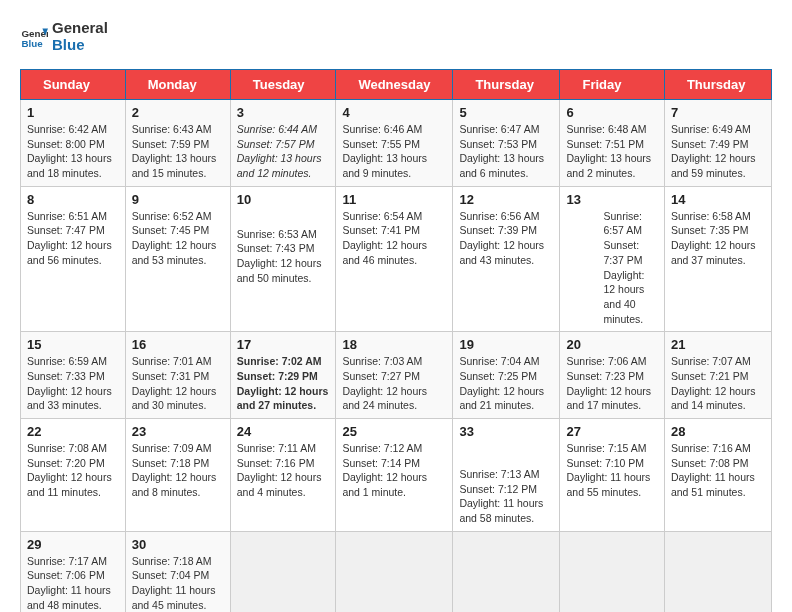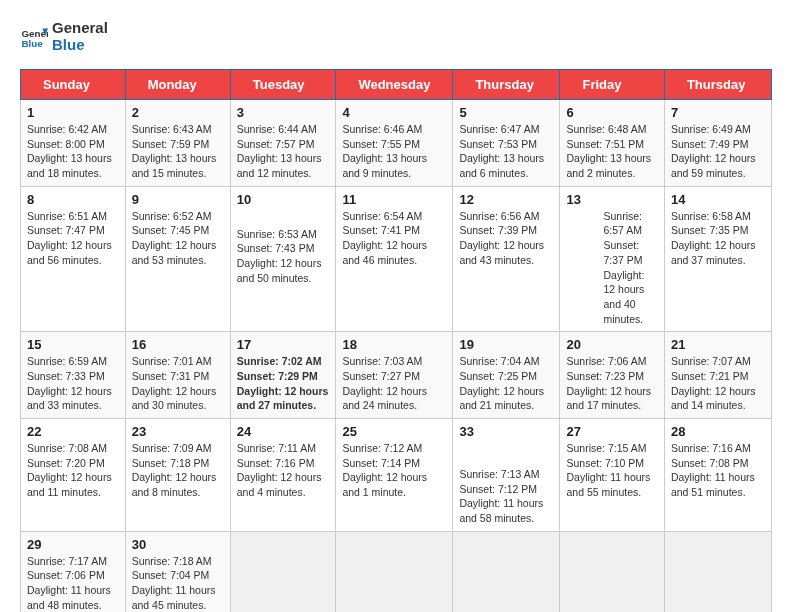--- a/index.html
+++ b/index.html
@@ -123,21 +123,21 @@
         </td>
         <td>
           <span class="day-num">2</span>
           <div class="day-info" style="white-space: pre-line;">Sunrise: 6:43 AM
 Sunset: 7:59 PM
 Daylight: 13 hours
 and 15 minutes.</div>
         </td>
         <td>
           <span class="day-num">3</span>
-          <div class="day-info" style="white-space: pre-line;">Sunrise: 6:44 AM
+          <div class="day-info" style="white-space: pre-line; font-style: italic;">Sunrise: 6:44 AM
 Sunset: 7:57 PM
 Daylight: 13 hours
 and 12 minutes.</div>
         </td>
         <td>
           <span class="day-num">4</span>
           <div class="day-info" style="white-space: pre-line;">Sunrise: 6:46 AM
 Sunset: 7:55 PM
 Daylight: 13 hours
 and 9 minutes.</div>

